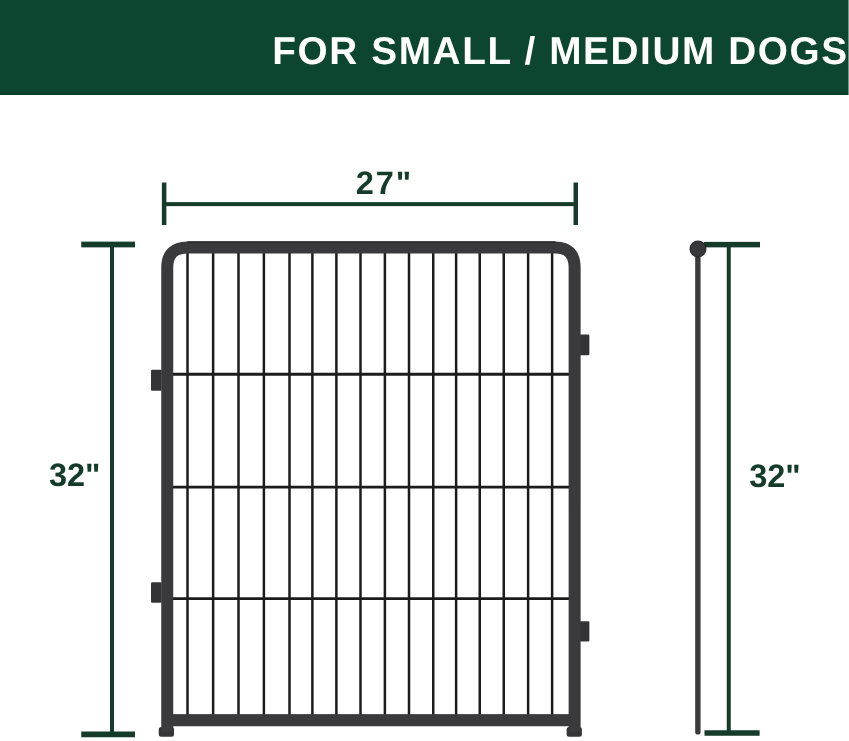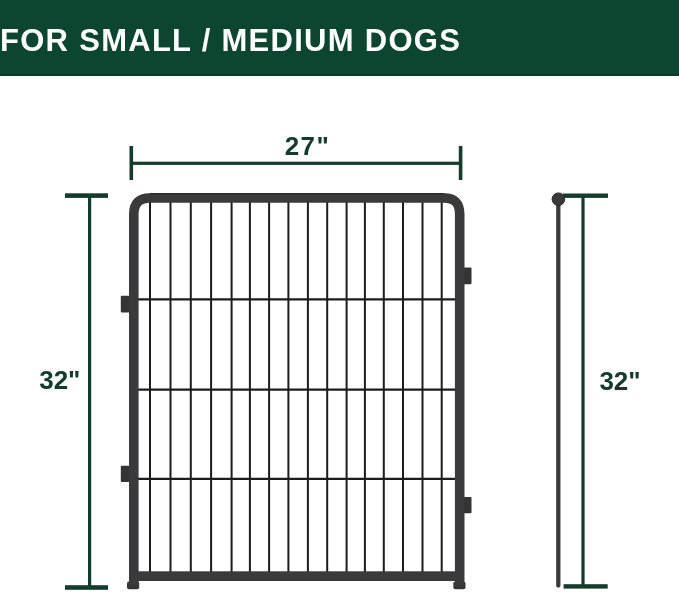--- a/index.html
+++ b/index.html
@@ -1,18 +1,18 @@
 <!DOCTYPE html>
 <html><head>
 <meta charset="utf-8">
 <style>
   html,body{margin:0;padding:0;width:679px;height:593px;background:#ffffff;overflow:hidden;}
   body{font-family:"Liberation Sans",sans-serif;position:relative;}
   .banner{position:absolute;top:0;left:0;width:679px;height:76px;background:linear-gradient(#0c4630 0px,#0c4630 72.5px,#093924 76px);
-          display:flex;align-items:center;justify-content:flex-start;}
+          display:flex;align-items:center;justify-content:flex-end;}
   .banner span{color:#ffffff;font-weight:bold;font-size:31px;letter-spacing:1.28px;
                transform:translateY(3px) translateZ(0);}
   svg{position:absolute;top:0;left:0;transform:translateZ(0);}
 </style>
 </head>
 <body>
 <div class="banner">
     <span>FOR SMALL / MEDIUM DOGS</span>
   </div>
 <svg width="679" height="593" viewBox="0 0 679 593">

